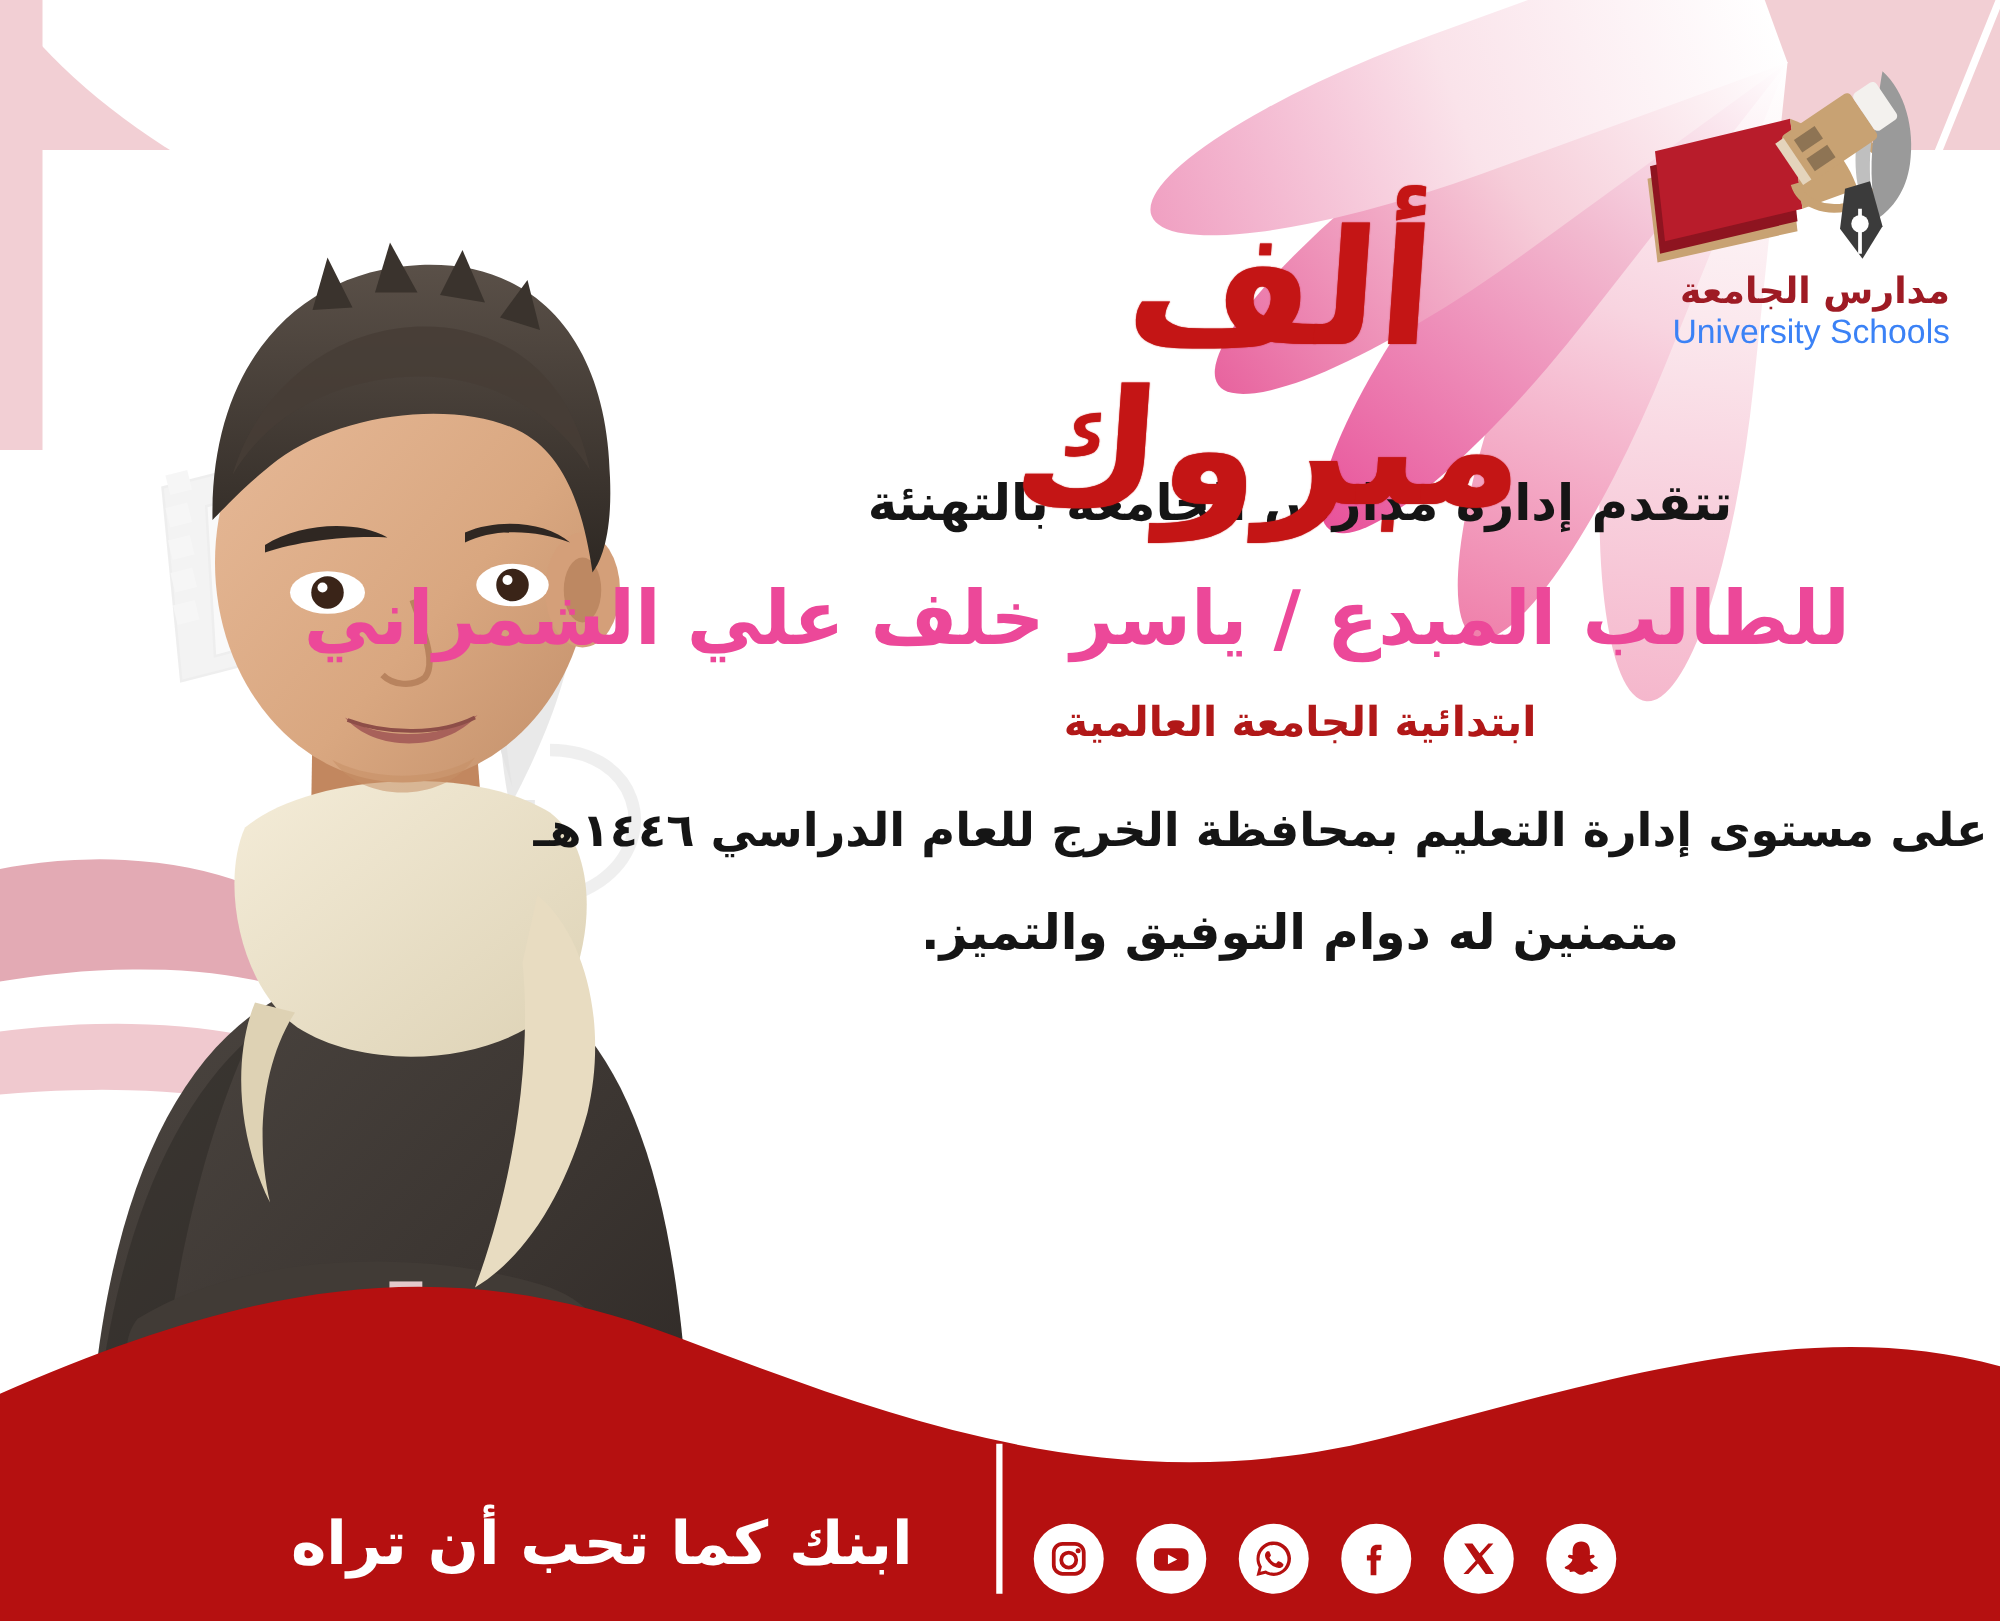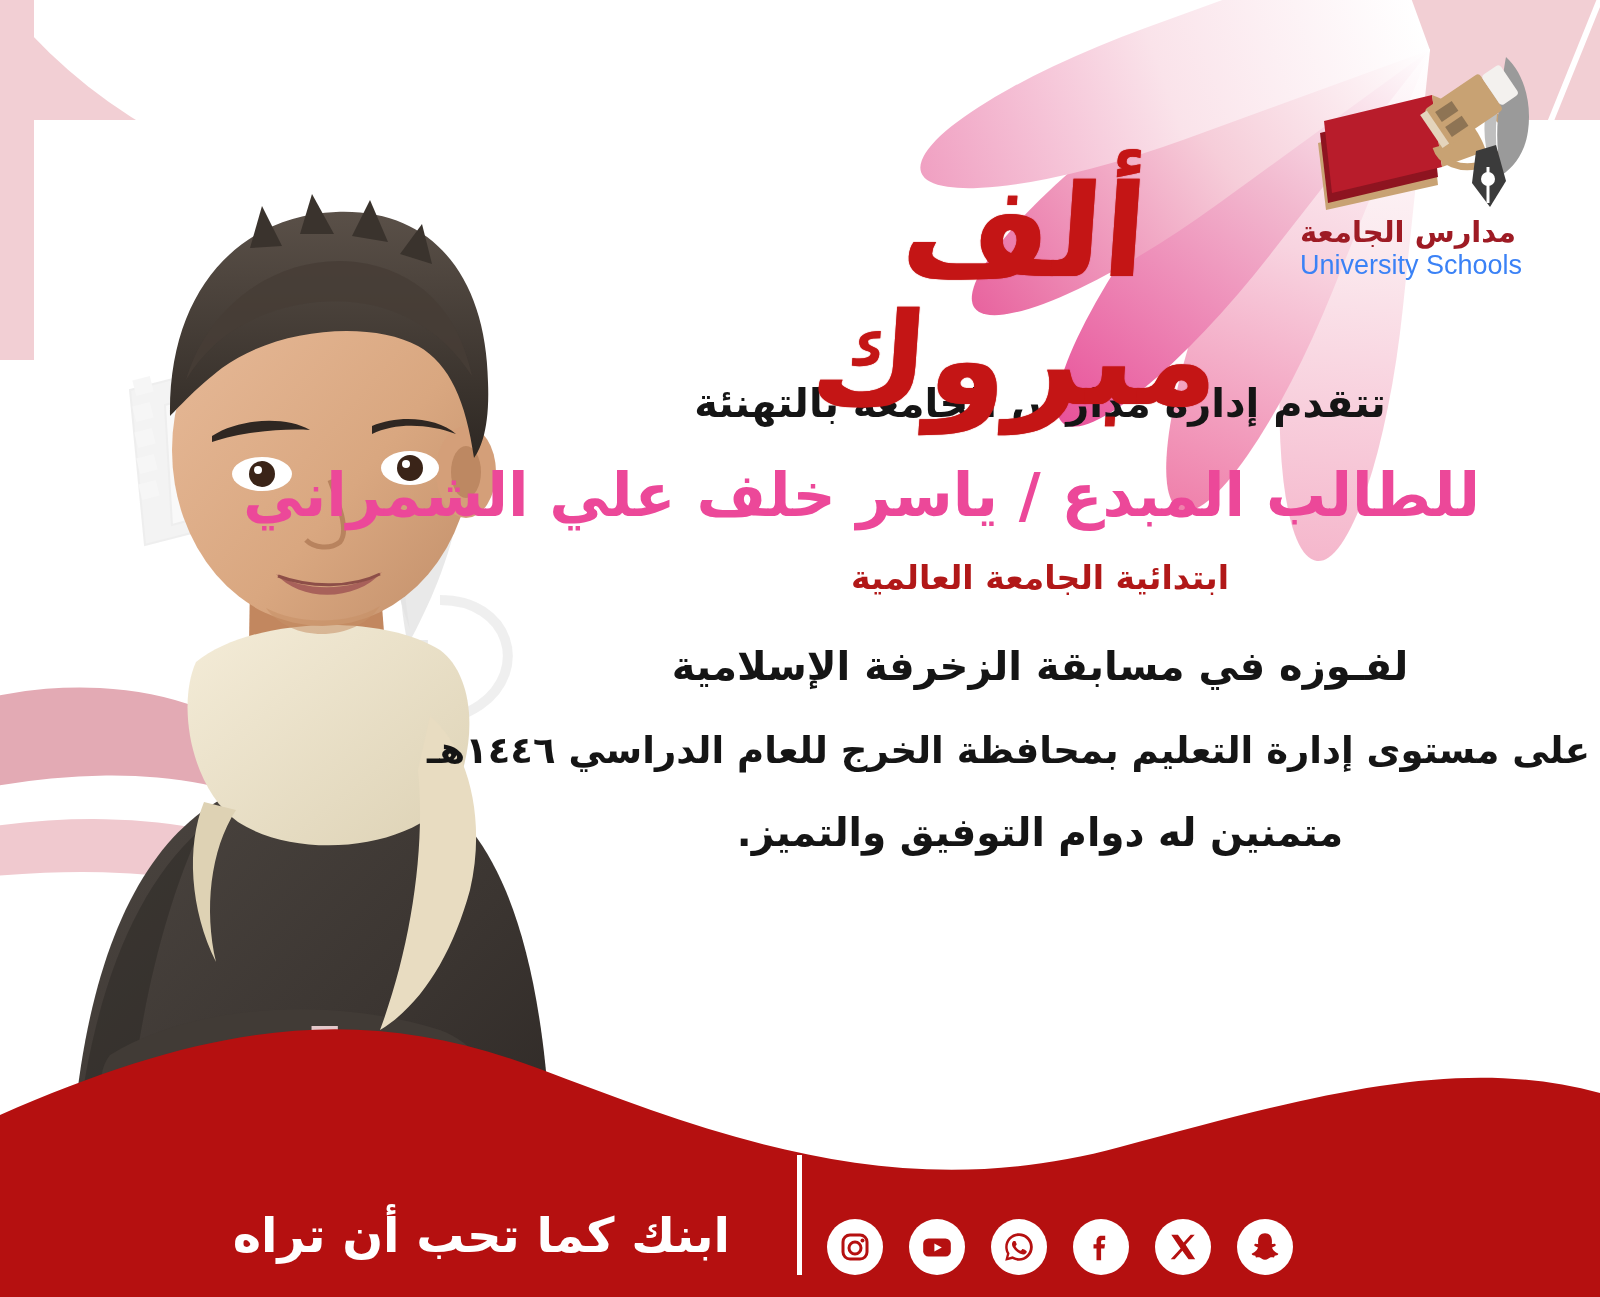--- a/index.html
+++ b/index.html
@@ -88,21 +88,21 @@
 
   
   .watermark{
     position:absolute;left:110px;top:300px;width:460px;height:640px;
     z-index:2;opacity:.30;
   }
 
   
   .logo{
     position:absolute;right:40px;top:55px;width:260px;height:250px;z-index:20;
-    text-align:left;
+    text-align:right;
   }
   .logo-mark{width:240px;height:160px;margin:0 auto;}
   .logo-ar{
     color:#9e1b24;font-weight:bold;font-size:29px;letter-spacing:0;
     line-height:1.1;margin-top:2px;
   }
   .logo-en{
     color:#3b82f6;font-size:27px;line-height:1.1;margin-top:2px;
     font-family:"Liberation Sans",sans-serif;
   }
@@ -360,21 +360,20 @@
       <path d="M278 426 C310 438 352 438 380 424" fill="none" stroke="#8d4e48" stroke-width="3"></path>
 
       <path d="M266 458 C300 476 352 474 380 456 C356 492 292 494 266 458 Z" fill="#c78f66" opacity=".55"></path>
     </svg>
   </div>
 
   <div class="message">
     <p class="line l-intro">تتقدم إدارة مدارس الجامعة بالتهنئة</p>
     <p class="line l-name">للطالب المبدع / ياسر  خلف علي الشمراني</p>
     <p class="line l-school">ابتدائية الجامعة العالمية</p>
-    <p class="line l-reason">لفـوزه في مسابقة الزخرفة الإسلامية</p>
     <p class="line l-level">على مستوى إدارة  التعليم بمحافظة  الخرج للعام الدراسي ١٤٤٦هـ</p>
     <p class="line l-wish">متمنين له دوام التوفيق والتميز.</p>
   </div>
 
   <div class="foot-watermark">
     <div class="wm1">مدارس</div>
     <div class="wm2">Schools</div>
   </div>
 
   <div class="footer-wave">

